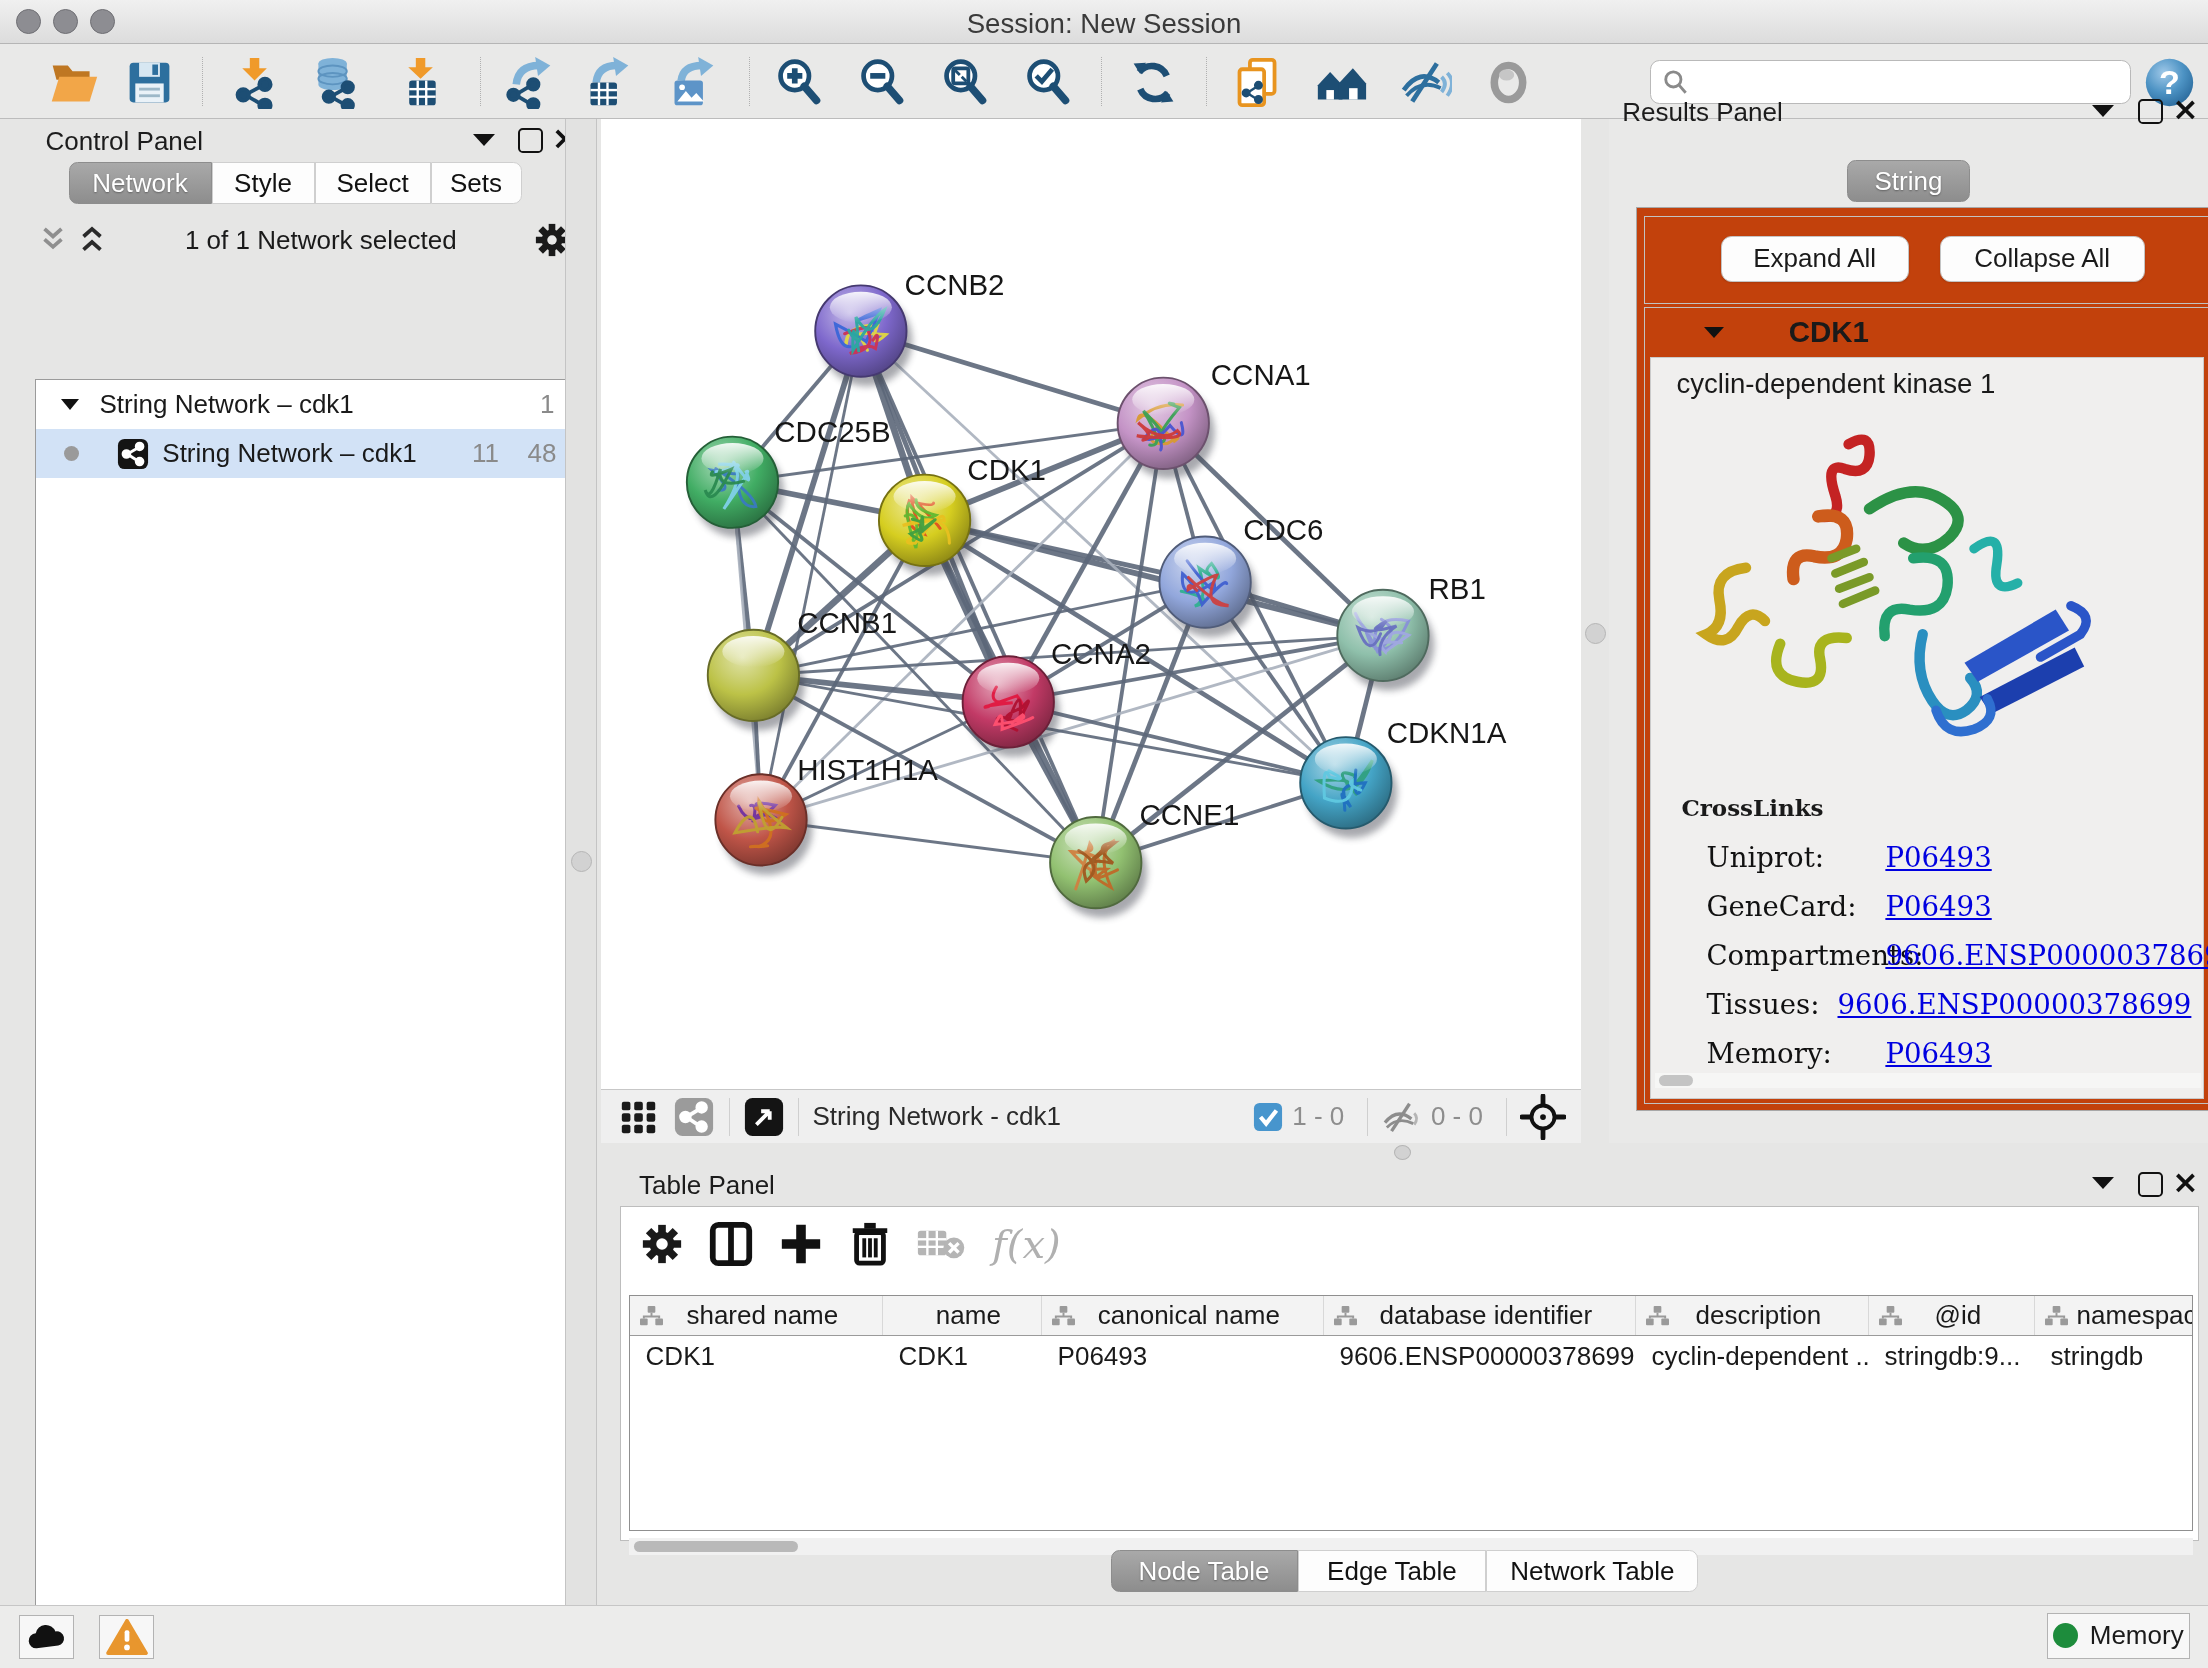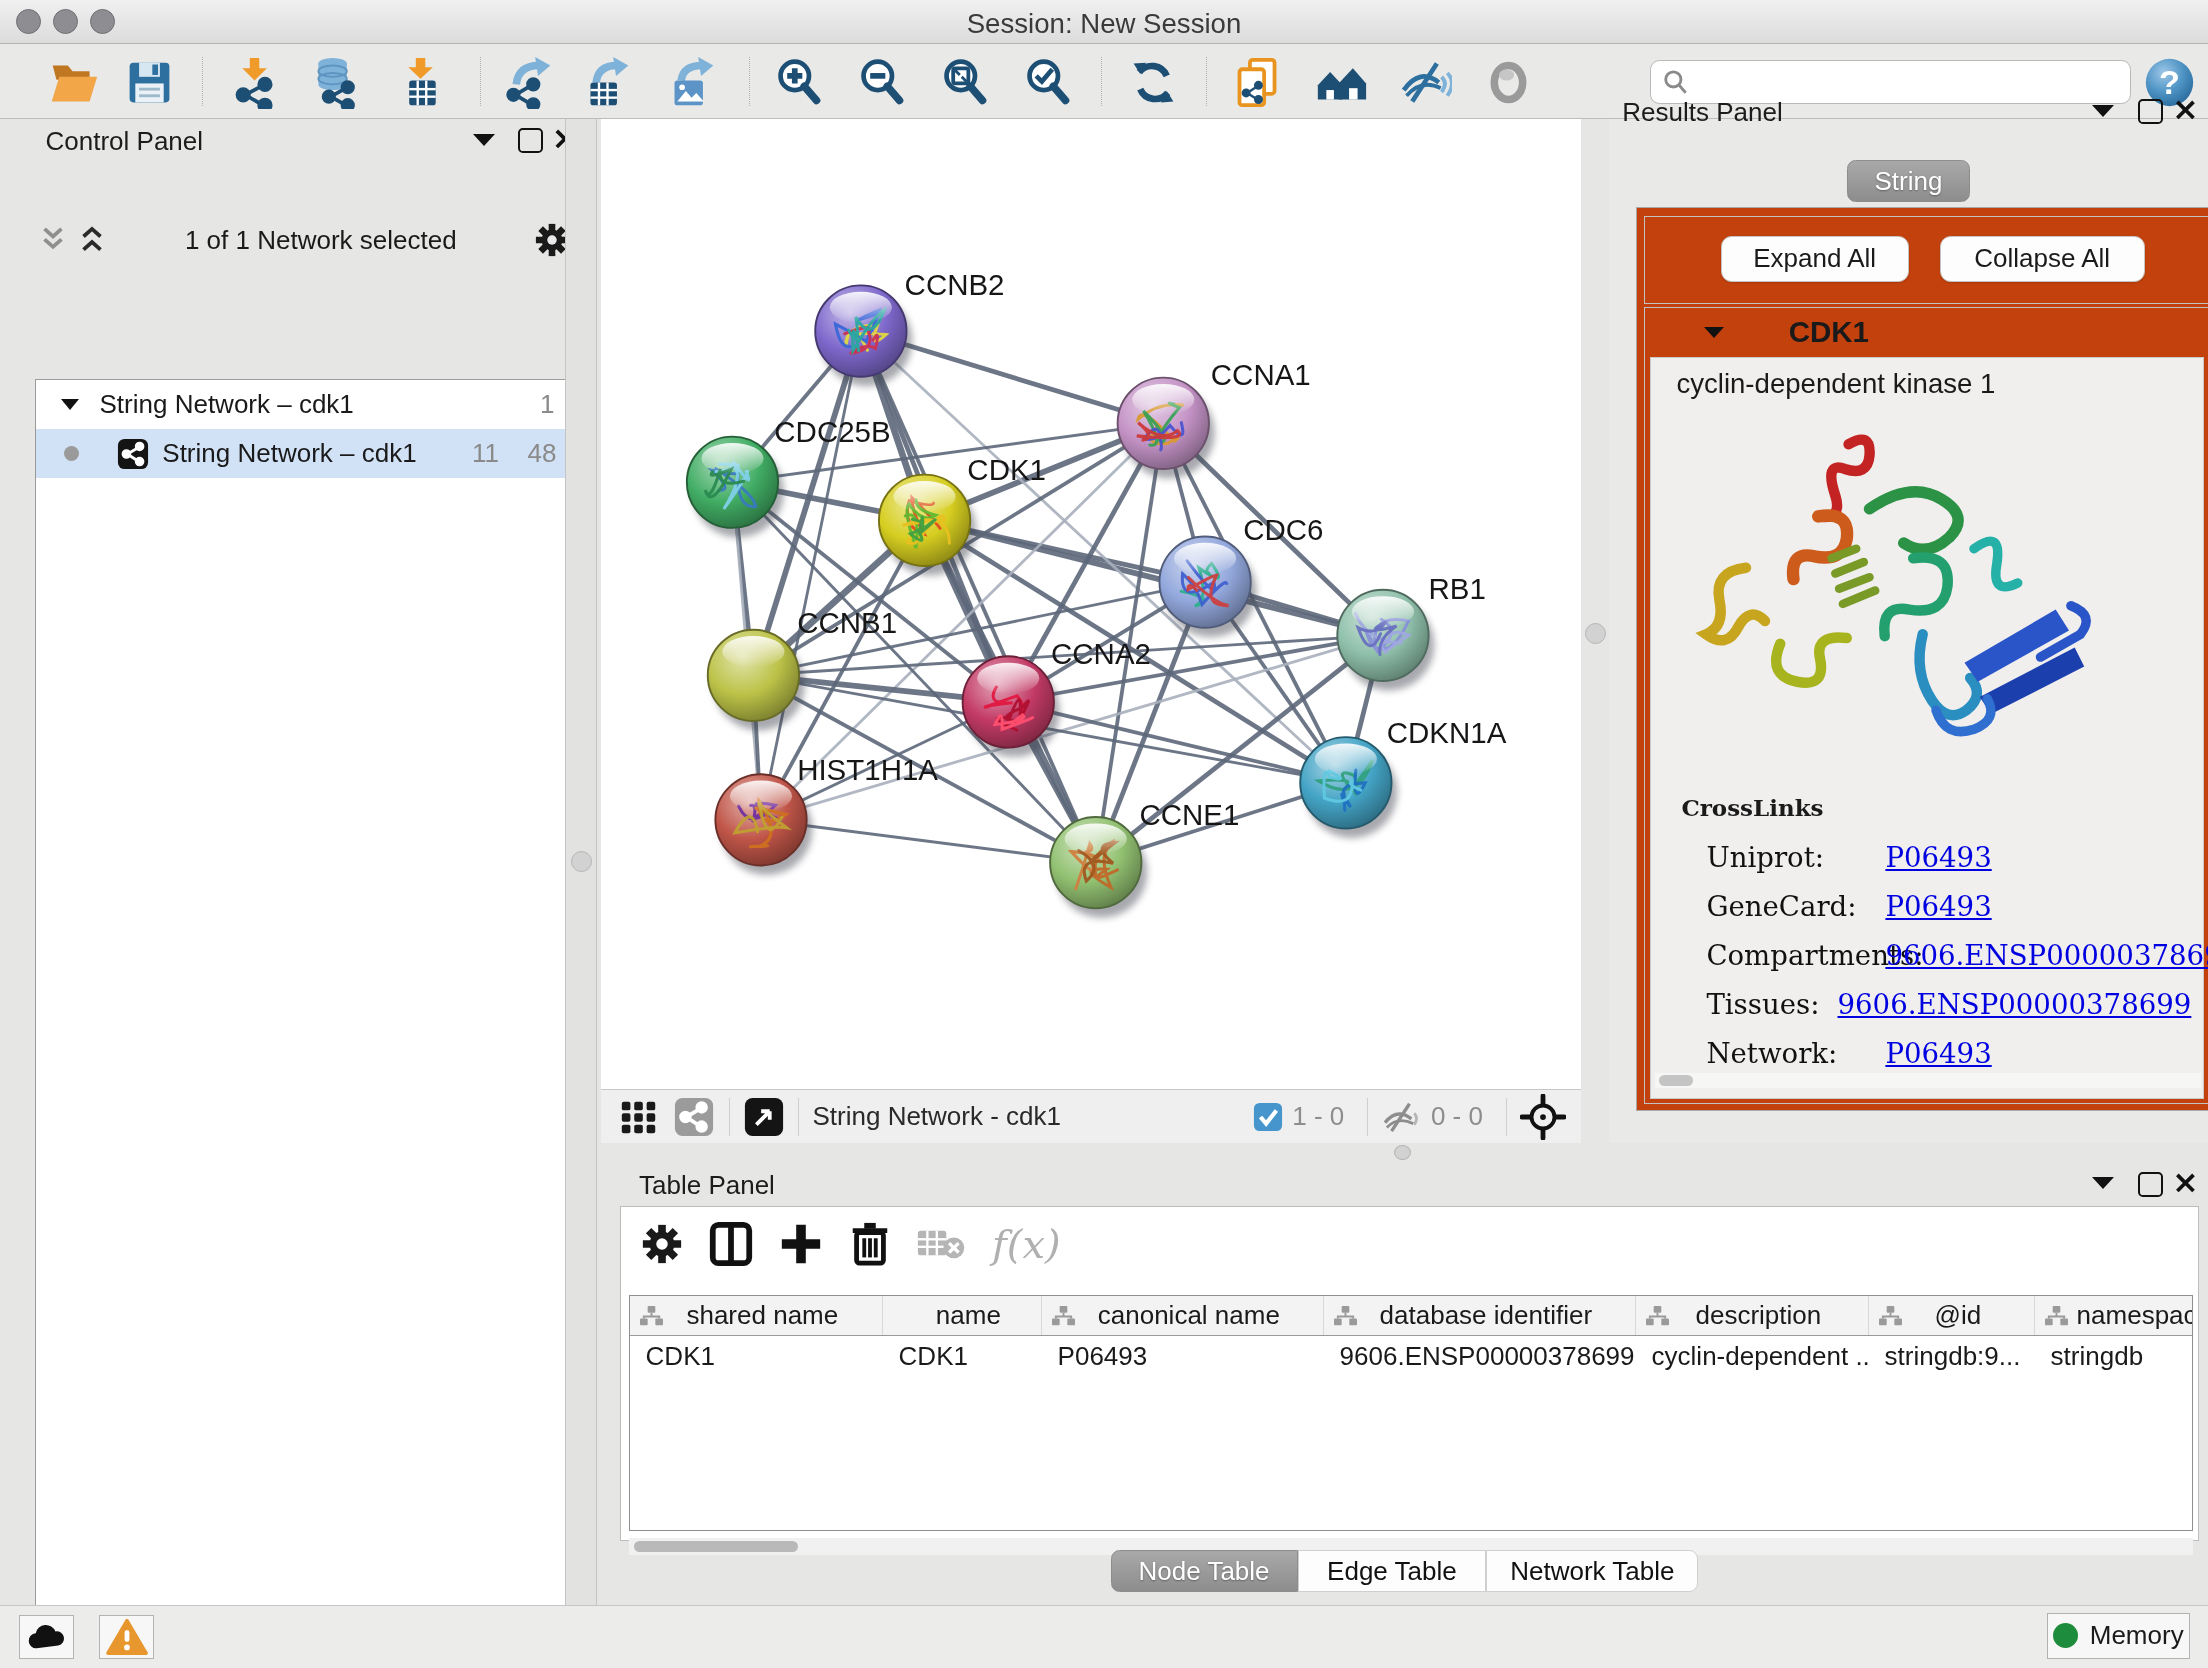--- a/index.html
+++ b/index.html
@@ -294,20 +294,21 @@
   </div>
 
   <div id="control-panel" class="abs">
     <div class="abs" style="left:36px; top:1.9px">
       <span class="panel-title">Control Panel</span>
     </div>
     <div class="tri-down abs" style="left:463px; top:9.5px"></div>
     <div class="box-icon abs" style="left:508px; top:3.8px"></div>
     <div class="x-icon abs" style="left:542px; top:1.9px">×</div>
 
+    <div class="abs" style="left:59px; top:38px" id="cp-tabs"><span class="tab sel first" style="padding: 0px 28.5px; width: 143px;">Network</span><span class="tab" style="padding: 0px 28.5px; width: 103px;">Style</span><span class="tab" style="padding: 0px 28.5px; width: 116px;">Select</span><span class="tab last" style="padding: 0px 28.5px; width: 91px;">Sets</span></div>
 
     <div class="abs" style="left:27px; top:95px; width:533px; height:42px; display:flex; align-items:center">
       <svg width="32" height="28.5" viewBox="0 0 34 30">
           <g fill="none" stroke="#8f8f8f" stroke-width="4">
             <path d="M8 3l9 8 9-8"></path>
             <path d="M8 14l9 8 9-8"></path>
           </g>
         </svg>
       <svg width="32" height="28.5" viewBox="0 0 34 30" style="margin-left:7.6px">
           <g fill="none" stroke="#2a2a2a" stroke-width="4">
@@ -691,21 +692,21 @@
               </div>
               <div style="display: flex; margin-bottom: 16px;">
                 <span class="serif xlabel" style="width: 179px;">Compartments:</span>
                 <a class="serif xlink" href="#">9606.ENSP00000378699</a>
               </div>
               <div style="display: flex; margin-bottom: 16px;">
                 <span class="serif xlabel" style="width: 179px;">Tissues:</span>
                 <a class="serif xlink" href="#">9606.ENSP00000378699</a>
               </div>
               <div style="display: flex; margin-bottom: 16px;">
-                <span class="serif xlabel" style="width: 179px;">Network:</span>
+                <span class="serif xlabel" style="width: 179px;">Memory:</span>
                 <a class="serif xlink" href="#">P06493</a>
               </div>
             </div>
           <div class="abs" style="left:3.8px; top:715px; width:546px; height:15px; background:#f6f6f5">
             <div class="abs" style="left:3.8px; top:1.9px; width:34px; height:11.4px; background:#c4c4c4; border-radius:5.7px"></div>
           </div>
         </div>
       </div>
     </div>
   </div>

